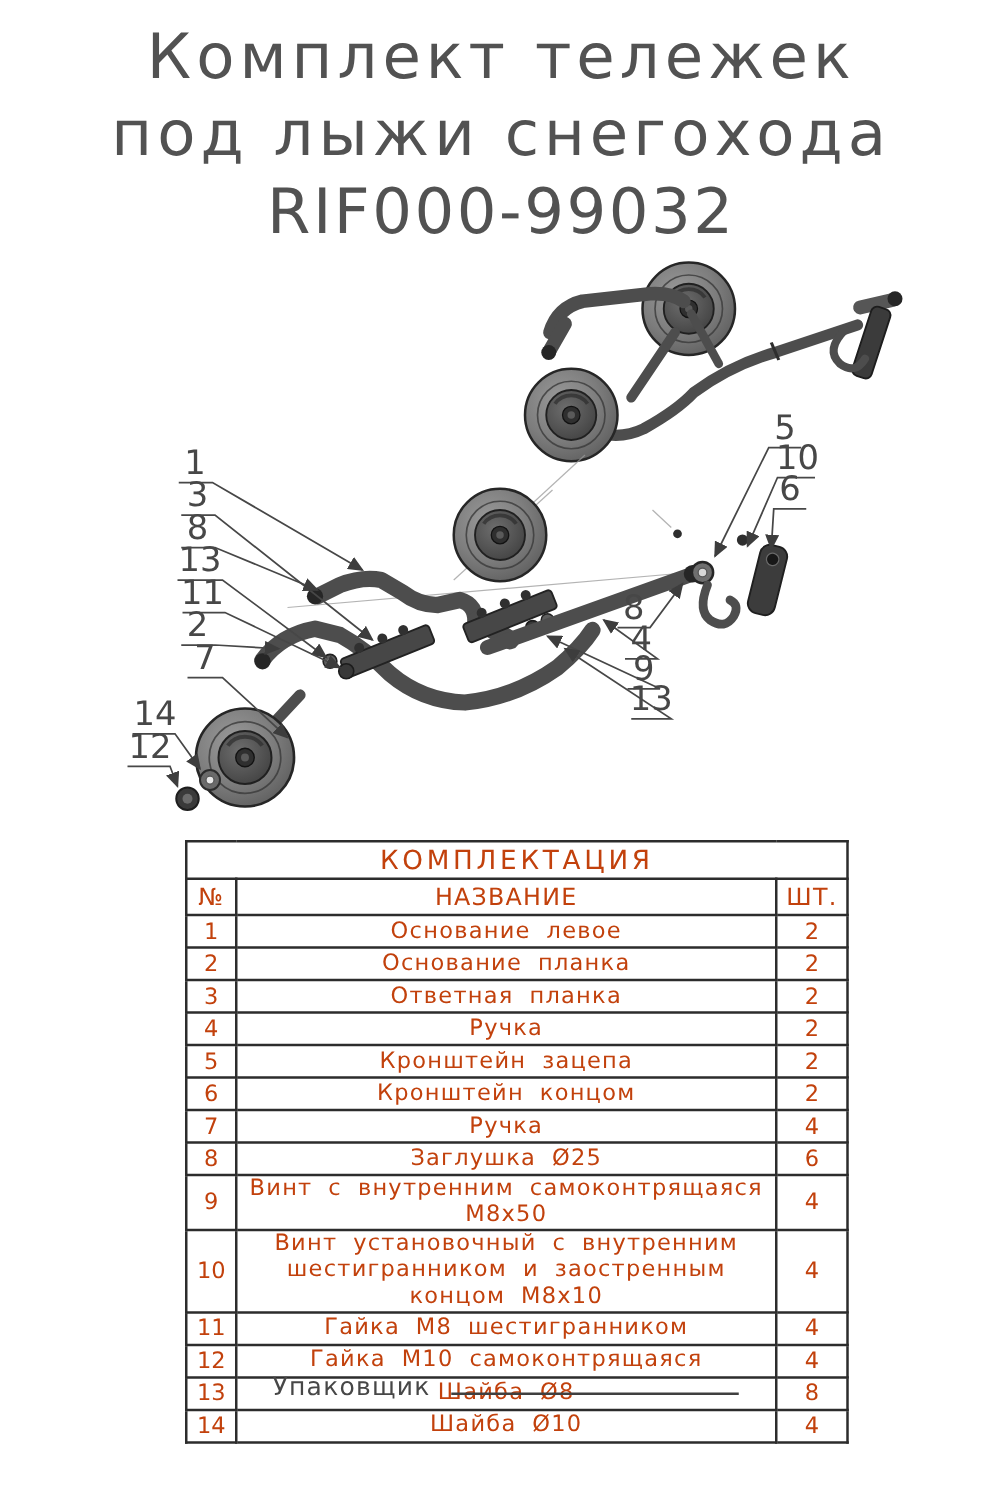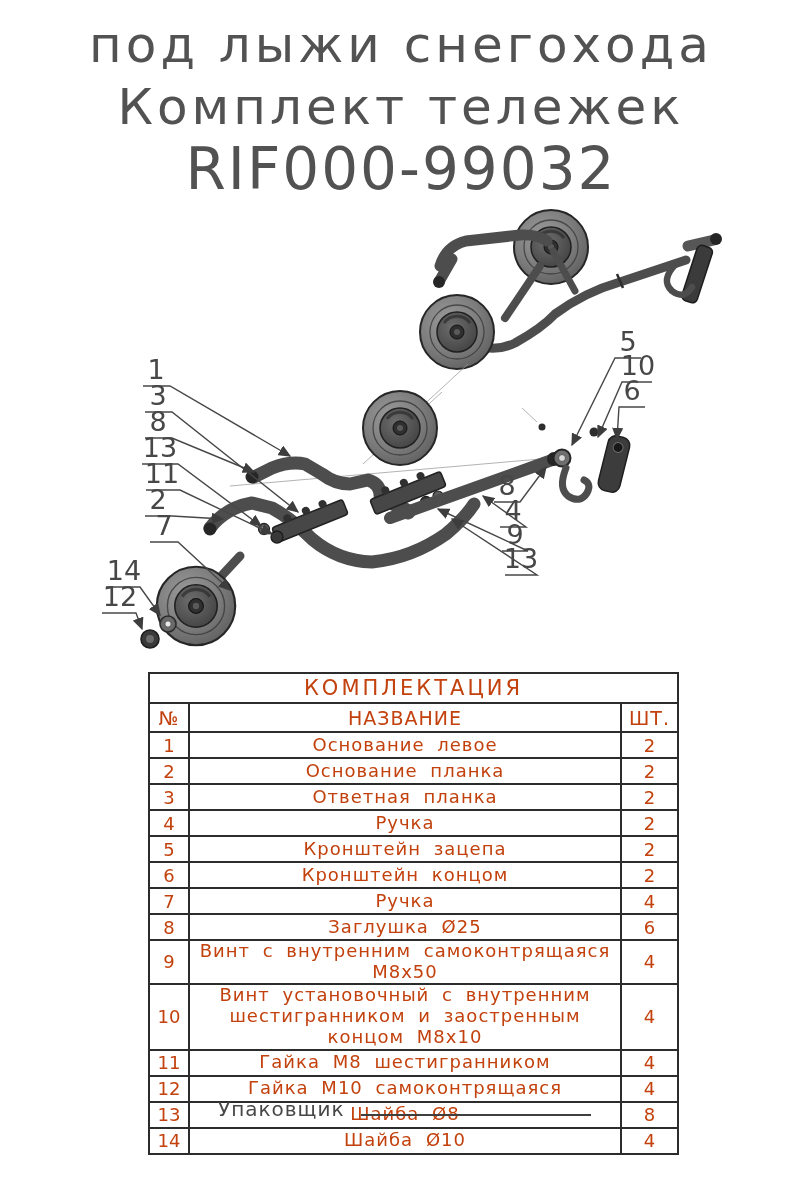--- a/index.html
+++ b/index.html
@@ -3,21 +3,21 @@
 <meta charset="utf-8">
 <style>
   html,body{margin:0;padding:0}
   body{width:802px;height:1200px;background:#ffffff;position:relative;overflow:hidden;
        font-family:"DejaVu Sans",sans-serif;color:#3d3d3d}
   .page{position:absolute;inset:0}
 
   
   .title{position:absolute;top:14px;left:0;width:802px;text-align:center;color:#525252}
   .t1{font-size:50px;letter-spacing:4px;line-height:62px;white-space:nowrap}
-  .t2{font-size:58px;letter-spacing:2px;line-height:62px;white-space:nowrap}
+  .t2{font-size:50px;letter-spacing:2px;line-height:62px;white-space:nowrap}
 
   
   .drawing{position:absolute;top:196px;left:0}
   .co{font-size:27px;fill:#474747;font-family:"DejaVu Sans",sans-serif}
   .ld{stroke:#474747;stroke-width:1.4;fill:none}
   .thin{stroke:#9a9a9a;stroke-width:1;fill:none;opacity:.75}
   .tube{stroke:#4d4d4d;fill:none;stroke-linecap:round;stroke-linejoin:round}
   .cap{fill:#262626}
 
   
@@ -34,22 +34,22 @@
   
   .footer{position:absolute;top:1096px;left:218px;font-size:20px;letter-spacing:1px;color:#474747}
   .sig-line{display:inline-block;width:230px;height:18px;border-bottom:2px solid #3f3f3f;margin-left:16px}
 </style>
 </head>
 <body>
 
 <div class="page">
 
   <header class="title">
+    <div class="t1">Комплект тележек</div>
     <div class="t1">под лыжи снегохода</div>
-    <div class="t1">Комплект тележек</div>
     <div class="t2">RIF000-99032</div>
   </header>
 
   <svg class="drawing" width="802" height="470" viewBox="0 0 802 470" xmlns="http://www.w3.org/2000/svg">
     <defs>
       <radialGradient id="tire" cx="38%" cy="35%" r="75%">
         <stop offset="0%" stop-color="#9a9a9a"></stop>
         <stop offset="55%" stop-color="#7d7d7d"></stop>
         <stop offset="100%" stop-color="#5c5c5c"></stop>
       </radialGradient>

